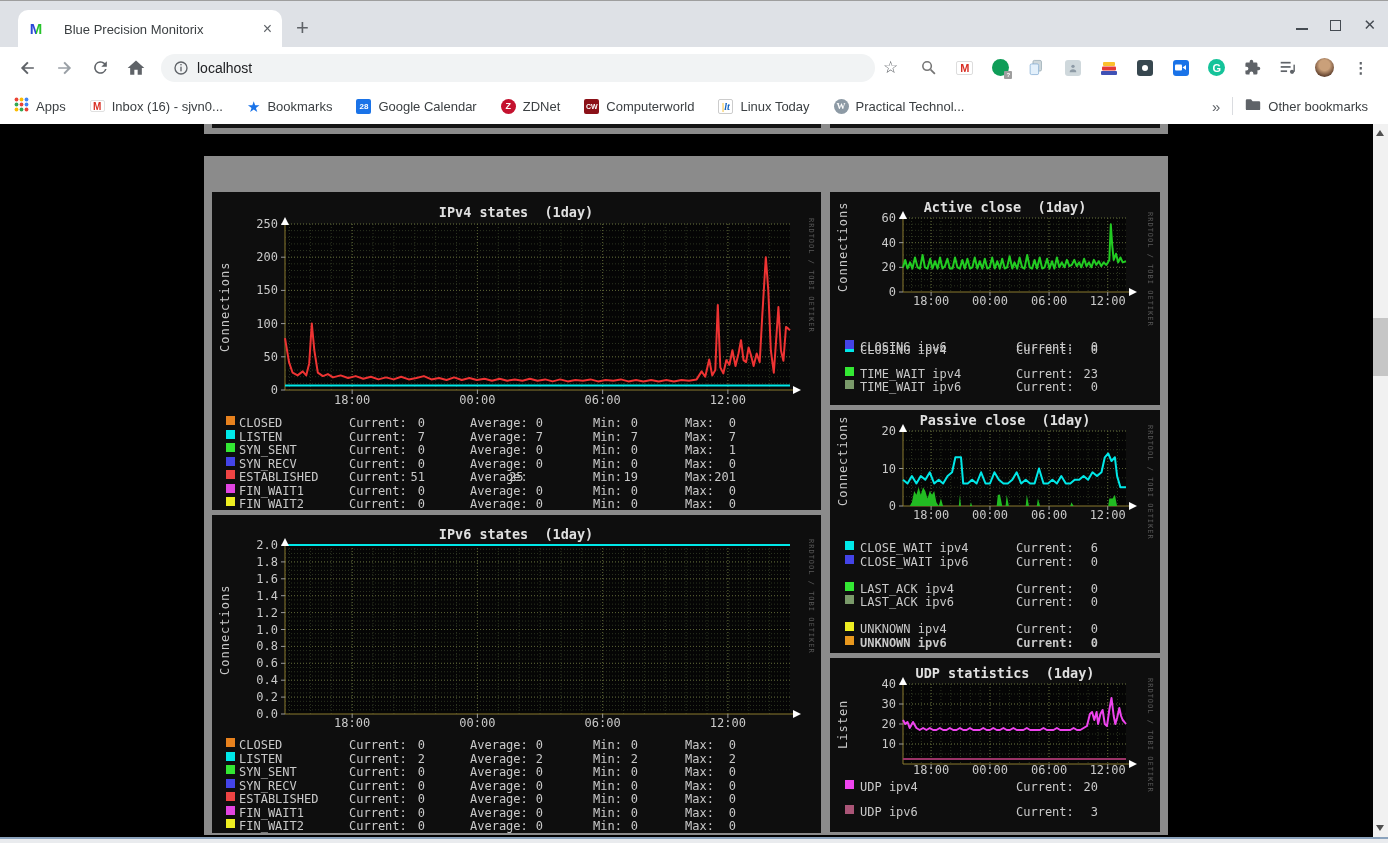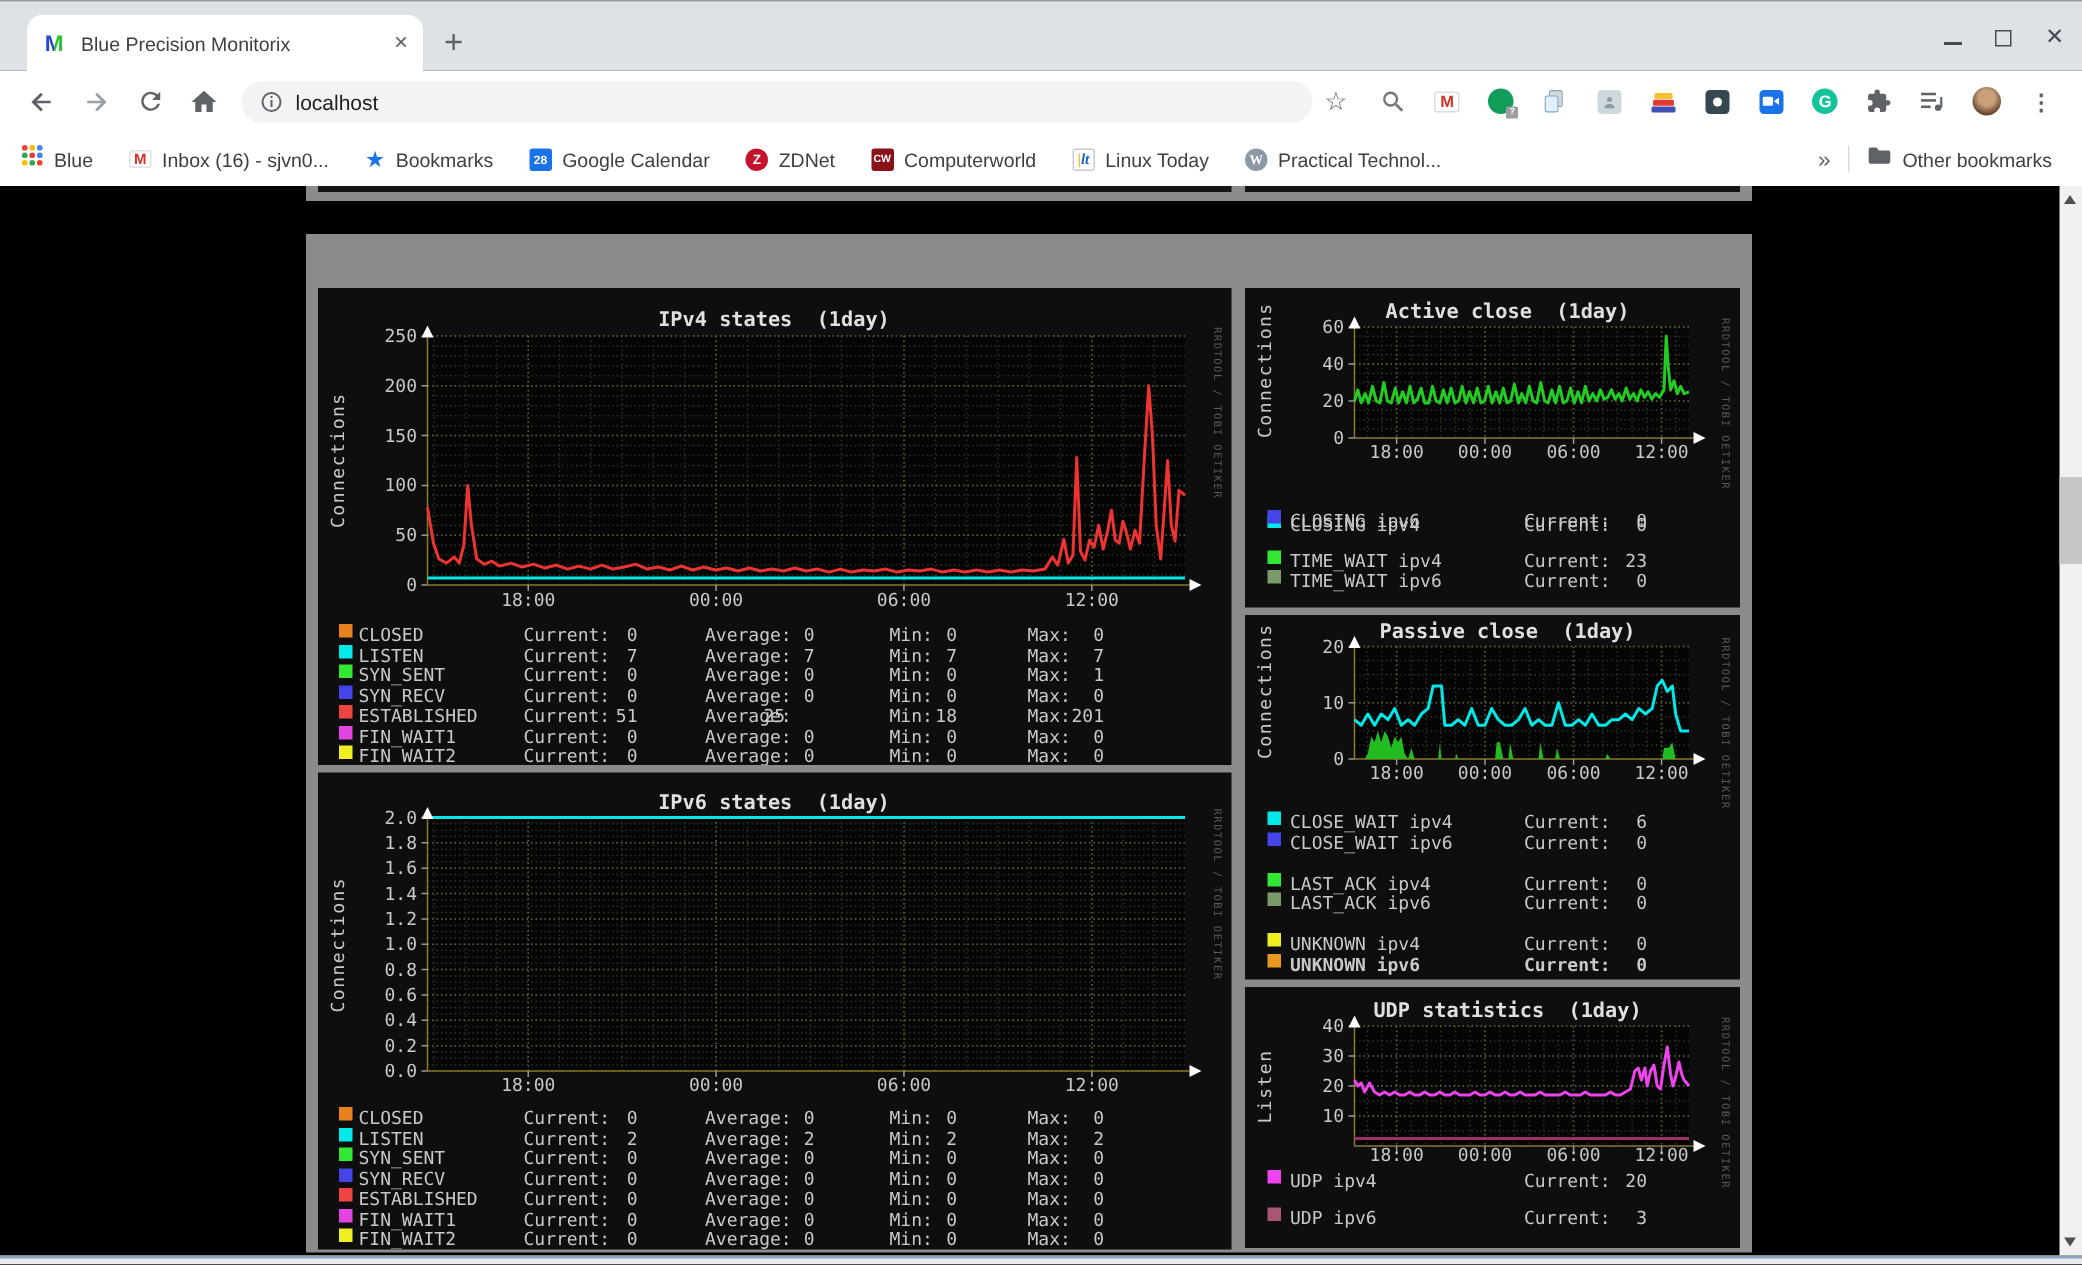--- a/index.html
+++ b/index.html
@@ -1,21 +1,21 @@
 <!DOCTYPE html>
 <html><head>
 <meta charset="utf-8">
 <style>
   * { margin:0; padding:0; box-sizing:border-box; }
   html,body { width:1388px; height:843px; overflow:hidden; background:#000; }
   body { font-family:"Liberation Sans", sans-serif; }
   
   .tabstrip { position:relative; width:1388px; height:47px; background:#dee1e6; border-top:1px solid #9e9e9e; }
   .tab { position:absolute; left:18px; top:9px; width:264px; height:38px; background:#fff; border-radius:10px 10px 0 0; display:flex; align-items:center; padding:0 10px; }
-  .tab-title { font-size:13px; color:#3c4043; margin-left:10px; white-space:nowrap; overflow:hidden; flex:1; }
+  .tab-title { font-size:13px; color:#3c4043; margin-left:20px; white-space:nowrap; overflow:hidden; flex:1; }
   .tab-close { color:#5f6368; font-size:16px; margin-left:6px; cursor:pointer; }
   .newtab { position:absolute; left:296px; top:16px; font-size:22px; color:#5f6368; line-height:22px; }
   .winctl { position:absolute; right:12px; top:18px; display:flex; gap:22px; align-items:center; color:#454b52; }
   .winctl .mini { width:12px; height:2px; background:#454b52; margin-top:8px; }
   .winctl .maxi { width:11px; height:11px; border:1.5px solid #454b52; }
   .winctl .clos { font-size:15px; line-height:12px; }
   .toolbar { position:relative; width:1388px; height:41px; background:#fff; display:flex; align-items:center; }
   .navic { width:26px; height:26px; margin-left:10px; display:flex; align-items:center; justify-content:center; flex:none; }
   .navic:first-child { margin-left:15px; }
   .urlbar { height:28px; background:#f1f3f4; border-radius:14px; margin-left:12px; width:714px; display:flex; align-items:center; padding:0 12px; flex:none; }
@@ -188,21 +188,21 @@
           <circle cx="2.5" cy="2.5" r="1.9" fill="#ea4335"></circle>
           <circle cx="7.5" cy="2.5" r="1.9" fill="#fbbc05"></circle>
           <circle cx="12.5" cy="2.5" r="1.9" fill="#4285f4"></circle>
           <circle cx="2.5" cy="7.5" r="1.9" fill="#34a853"></circle>
           <circle cx="7.5" cy="7.5" r="1.9" fill="#ea4335"></circle>
           <circle cx="12.5" cy="7.5" r="1.9" fill="#4285f4"></circle>
           <circle cx="2.5" cy="12.5" r="1.9" fill="#fbbc05"></circle>
           <circle cx="7.5" cy="12.5" r="1.9" fill="#34a853"></circle>
           <circle cx="12.5" cy="12.5" r="1.9" fill="#ea4335"></circle>
         </svg></span>
-      <span class="lbl">Blue</span>
+      <span class="lbl">Apps</span>
     </div>
     <div class="bm">
       <span>
         <div style="width:15px;height:12px;background:#fff;border:1px solid #e0e0e0;border-radius:2px;display:flex;align-items:center;justify-content:center;font:bold 10px Liberation Sans;color:#d93025">M</div>
       </span>
       <span class="lbl">Inbox (16) - sjvn0...</span>
     </div>
     <div class="bm">
       <span>
         <div style="color:#1a73e8;font-size:15px;line-height:15px">★</div>
@@ -403,21 +403,21 @@
             <span style="left:490px;width:34px;text-align:right">0</span>
           </div>
           <div class="lrow" style="top: 278px;">
             <span class="sw" style="left:14px;background:#ee4444"></span>
             <span style="left:27px">ESTABLISHED</span>
             <span style="left:137px">Current:</span>
             <span style="left:175px;width:38px;text-align:right">51</span>
             <span style="left:258px">Average:</span>
             <span style="left:297px;width:34px;text-align:left">25</span>
             <span style="left:381px">Min:</span>
-            <span style="left:392px;width:34px;text-align:right">18</span>
+            <span style="left:392px;width:34px;text-align:right">19</span>
             <span style="left:473px">Max:</span>
             <span style="left:490px;width:34px;text-align:right">201</span>
           </div>
           <div class="lrow" style="top: 291.5px;">
             <span class="sw" style="left:14px;background:#e244e2"></span>
             <span style="left:27px">FIN_WAIT1</span>
             <span style="left:137px">Current:</span>
             <span style="left:175px;width:38px;text-align:right">0</span>
             <span style="left:258px">Average:</span>
             <span style="left:297px;width:34px;text-align:right">0</span>

